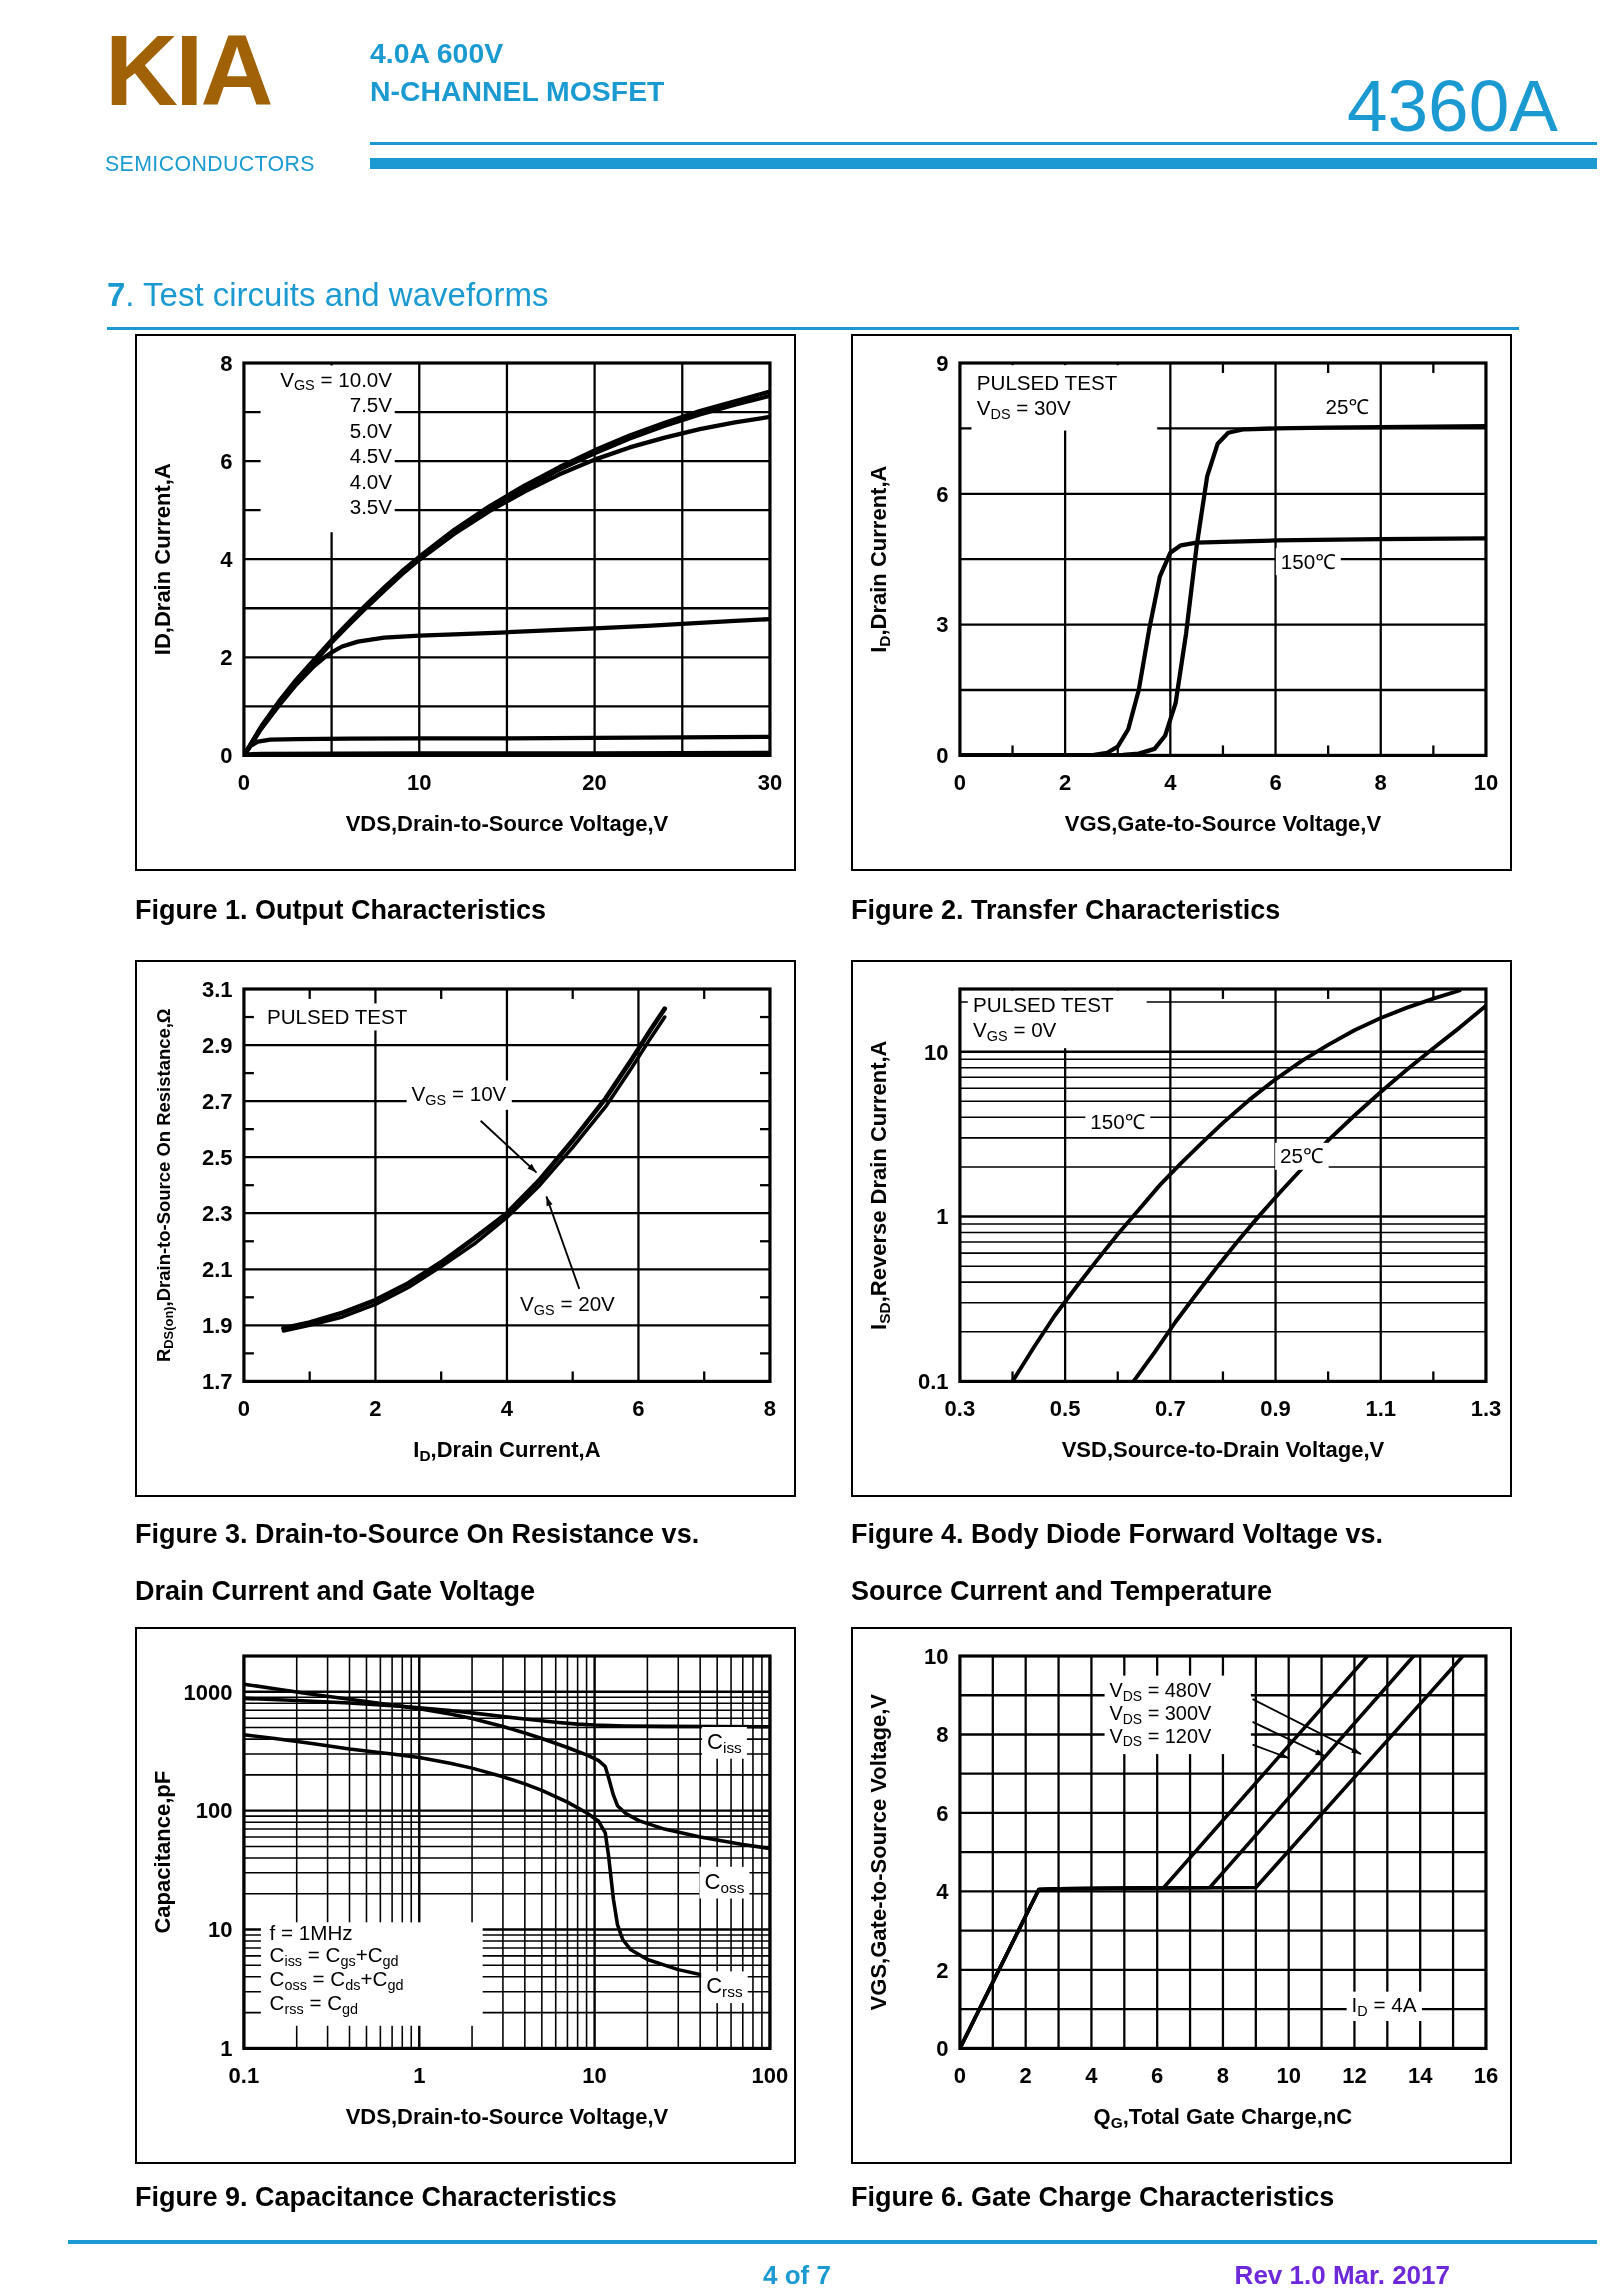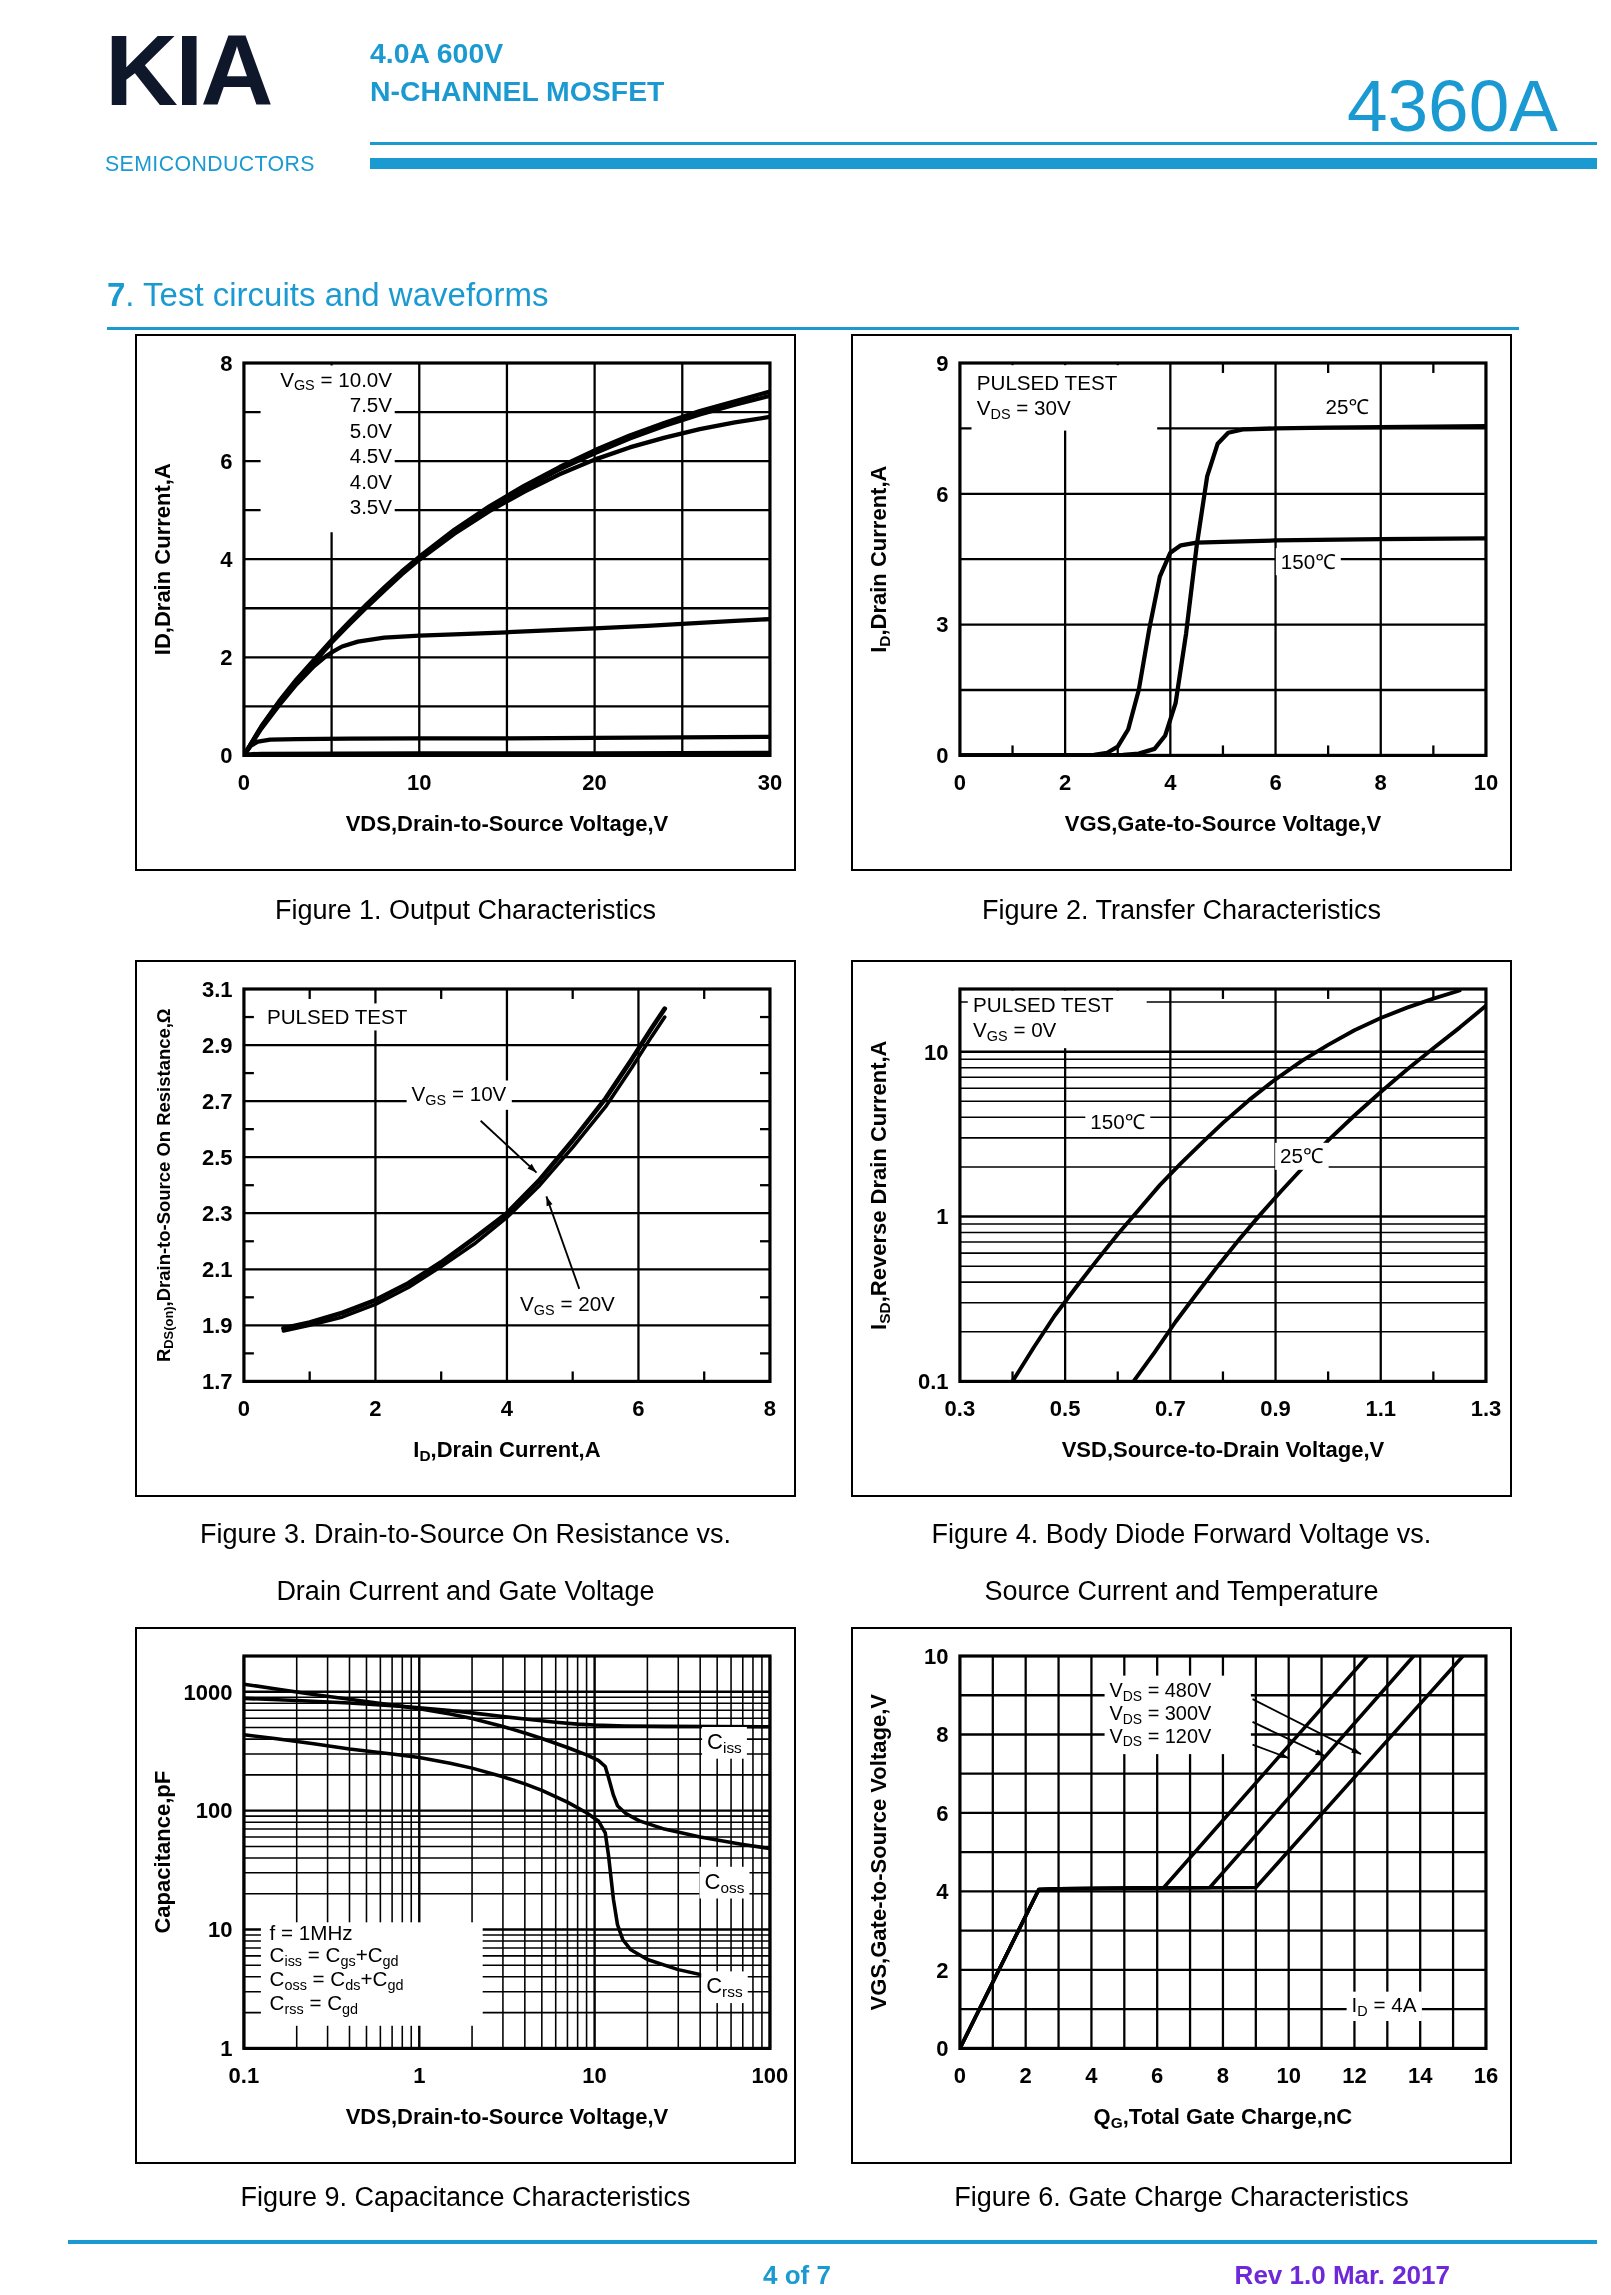--- a/index.html
+++ b/index.html
@@ -7,28 +7,28 @@
   .abs{position:absolute;}
   .logo{left:105px;top:20px;font-size:101px;font-weight:bold;letter-spacing:-2.8px;line-height:1;}
   .logo-sub{left:105px;top:152px;font-size:21.3px;letter-spacing:0.4px;text-align:center;}
   .prod{left:370px;top:34px;font-size:28.4px;font-weight:bold;line-height:38px;}
   .part{left:1067px;top:37px;width:491px;text-align:right;font-size:73px;font-weight:400;line-height:1;}
   .rule{height:2.8px;}
   .rule-thick{height:11.4px;}
   .sec-title{left:107px;top:276px;font-size:33px;}
   .sec-title .num{font-weight:bold;}
   .figbox{width:661px;height:537px;border:2.8px solid #000;box-sizing:border-box;background:#fff;}
-  .caption{width:661px;text-align:center;font-size:27px;font-weight:normal;color:#000;line-height:57px;}
+  .caption{width:661px;font-size:27px;font-weight:bold;color:#000;line-height:57px;}
   .chart{display:block;width:656px;height:531px;}
   .footer-text{font-size:26px;font-weight:bold;}
 </style>
 </head>
 <body>
 
-<div class="abs logo" style="color:#0f172a;">KIA</div>
+<div class="abs logo" style="color:#a16207;">KIA</div>
 <div class="abs logo-sub" style="color:#1B9AD2;">SEMICONDUCTORS</div>
 <div class="abs prod" style="color:#1B9AD2;">
   <div>4.0A 600V</div>
   <div>N-CHANNEL MOSFET</div>
 </div>
 <div class="abs part" style="color:#1B9AD2;margin-top:32px;">4360A</div>
 <div class="abs rule" style="left:370px;top:142px;width:1227px;background:#1B9AD2;"></div>
 <div class="abs rule-thick" style="left:370px;top:158px;width:1227px;background:#1B9AD2;"></div>
 
 <div class="abs sec-title" style="color:#1B9AD2;">

